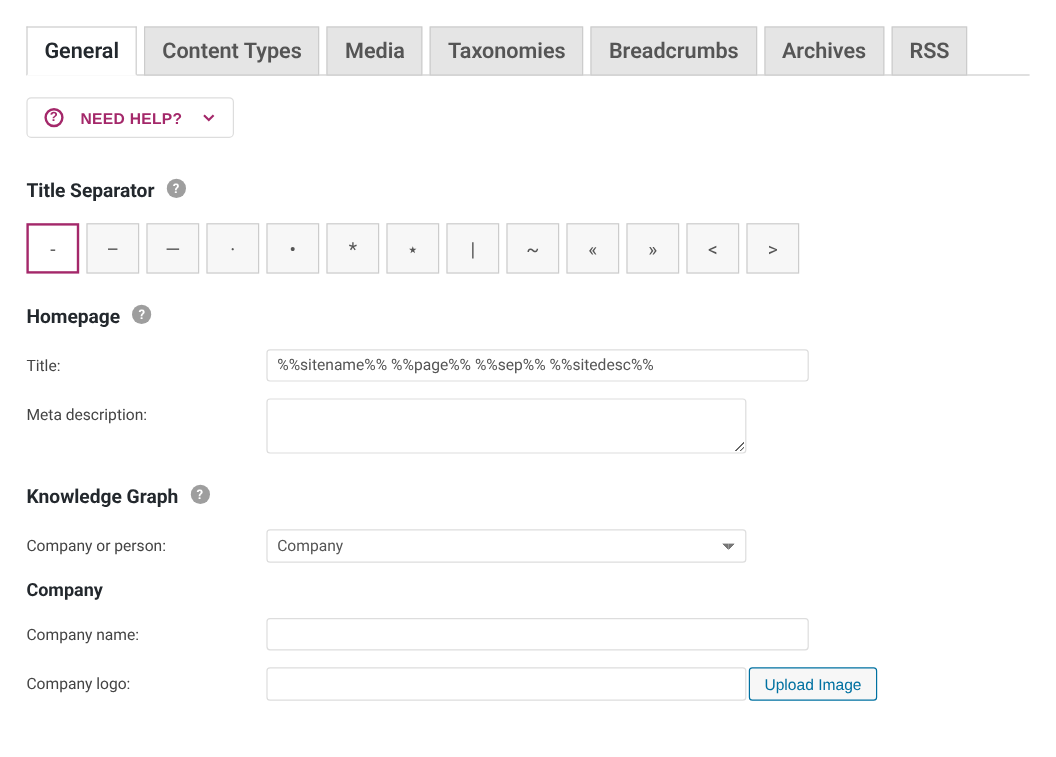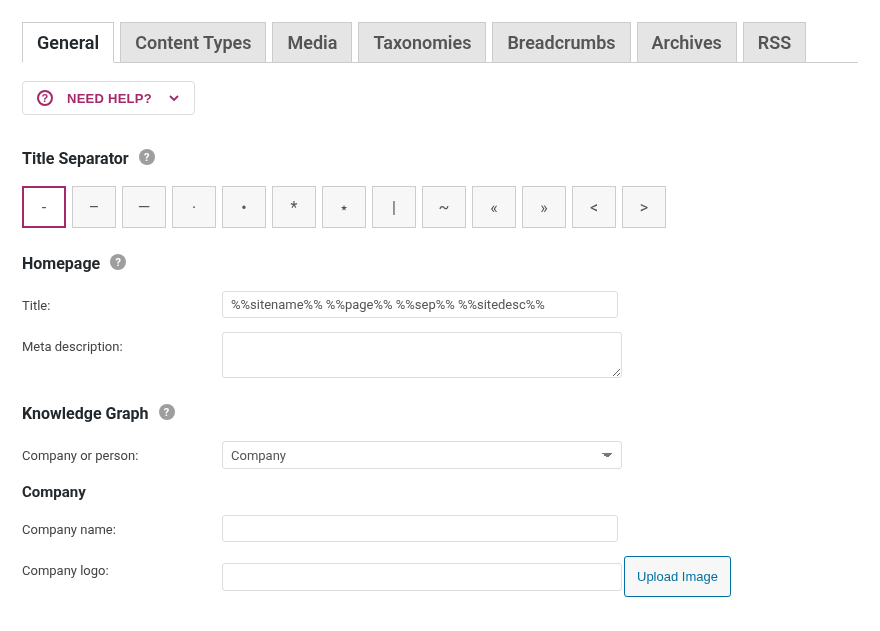--- a/index.html
+++ b/index.html
@@ -115,21 +115,21 @@
       align-items: flex-start;
       margin-bottom: 14px;
     }
     .form-label {
       width: 200px;
       padding-top: 7px;
       font-size: 13px;
       color: #444;
     }
     .form-input {
-      width: 396px;
+      width: 452px;
       padding: 5px 8px;
       border: 1px solid #ddd;
       border-radius: 3px;
       font-size: 13px;
       font-family: inherit;
       color: #555;
     }
     .form-textarea {
       width: 400px;
       height: 46px;
@@ -167,21 +167,21 @@
       width: 400px;
       padding: 5px 8px;
       border: 1px solid #ddd;
       border-radius: 3px;
       font-size: 13px;
       font-family: inherit;
       color: #555;
       height: 28px;
     }
     .upload-btn {
-      height: 41px;
+      height: 28px;
       padding: 0 12px;
       border: 1px solid #0071a1;
       background: #f7f7f7;
       color: #0071a1;
       border-radius: 3px;
       font-size: 13px;
       cursor: pointer;
       margin-left: 2px;
     }
     .logo-row {

